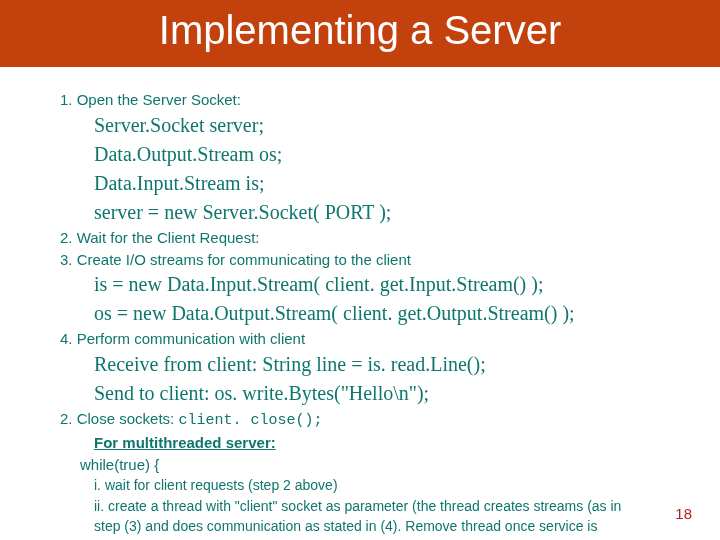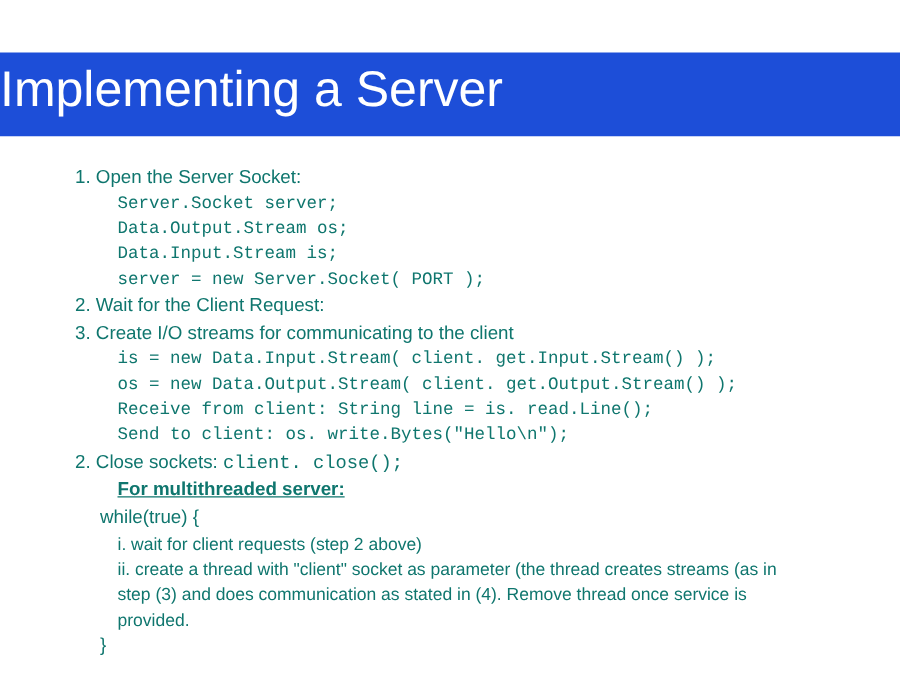--- a/index.html
+++ b/index.html
@@ -11,47 +11,46 @@
     font-family: Arial, Helvetica, sans-serif;
     overflow: hidden;
   }
   .slide {
     width: 720px;
     height: 540px;
     position: relative;
     box-sizing: border-box;
   }
   .title-band {
-    background: #1d4ed8;
+    background: #c2410c;
     width: 720px;
     box-sizing: border-box;
     padding: 8px 0 14px 0;
-    text-align: left;
-    margin-top: 42px;
+    text-align: center;
   }
   .title-band h1 {
     margin: 0;
     font-size: 40px;
     font-weight: normal;
     color: #fff;
     font-family: Arial, Helvetica, sans-serif;
   }
   .body {
     padding: 22px 78px 0 60px;
     font-size: 15px;
     line-height: 1.45;
     color: #0f766e;
   }
   .step {
     margin: 0;
   }
   .code-block {
     margin: 0 0 0 34px;
-    font-family: Liberation Mono, monospace;
-    font-size: 14px;
+    font-family: Liberation Serif, serif;
+    font-size: 20px;
     white-space: pre;
   }
   .inline-code {
     font-family: "Courier New", Courier, monospace;
     font-size: 15px;
   }
   .mt-heading {
     font-weight: bold;
     text-decoration: underline;
     margin-left: 34px;
@@ -87,20 +86,21 @@
 Data.Output.Stream os;
 Data.Input.Stream is;
 server = new Server.Socket( PORT );</div>
 
     <div class="step">2. Wait for the Client Request:</div>
 
     <div class="step">3. Create I/O streams for communicating to the client</div>
     <div class="code-block">is = new Data.Input.Stream( client. get.Input.Stream() );
 os = new Data.Output.Stream( client. get.Output.Stream() );</div>
 
+    <div class="step">4. Perform communication with client</div>
     <div class="code-block">Receive from client: String line = is. read.Line();
 Send to client: os. write.Bytes("Hello\n");</div>
 
     <div class="step">
       <span>2. Close sockets:   </span><span class="inline-code">client. close();</span>
     </div>
 
     <div class="mt-heading">For multithreaded server:</div>
 
     <div class="while-block">while(true) {</div>

